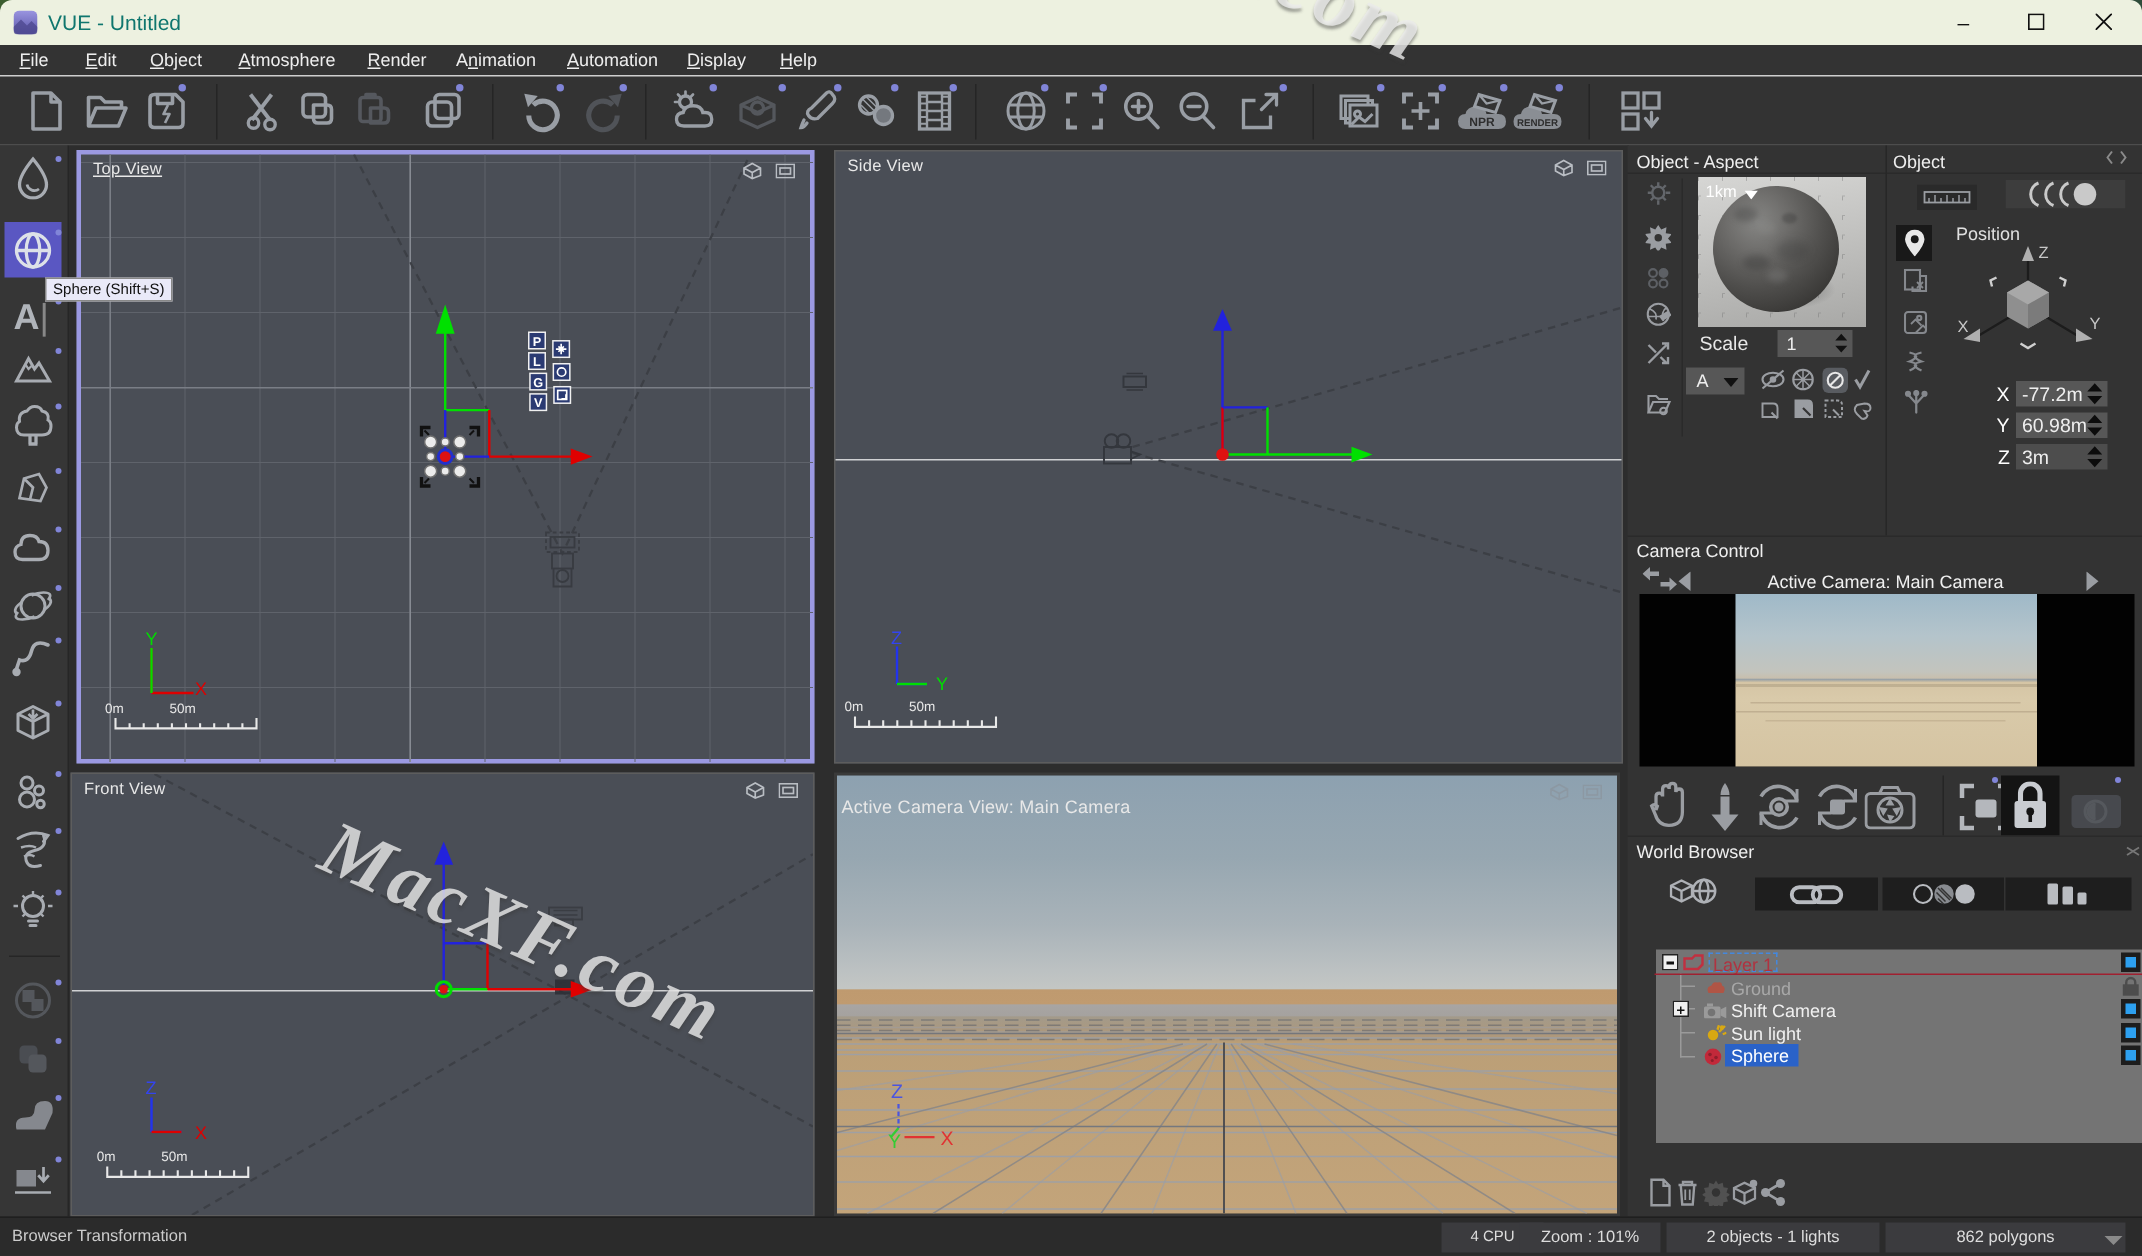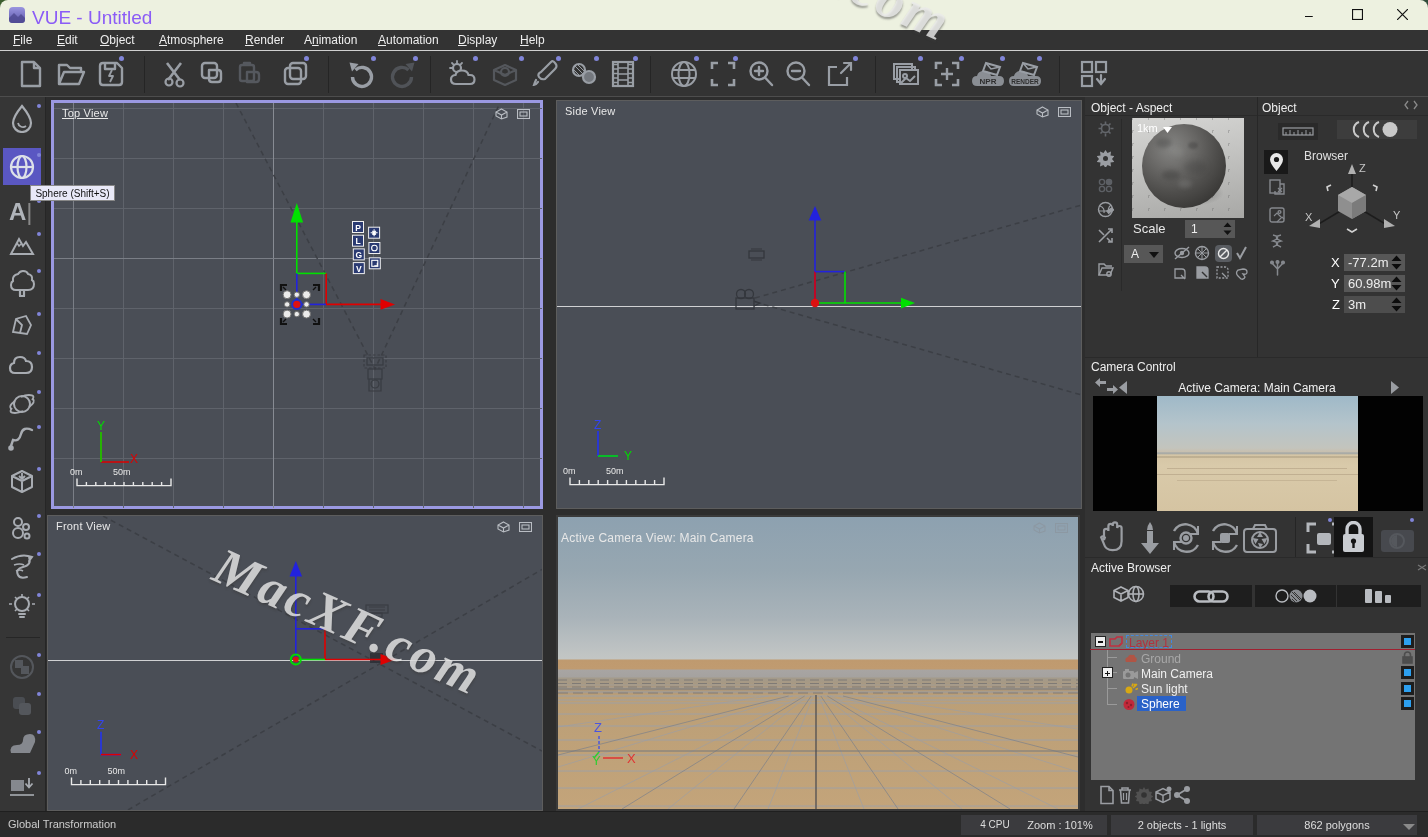--- a/index.html
+++ b/index.html
@@ -1,21 +1,21 @@
 <!DOCTYPE html>
 <html><head>
 <meta charset="utf-8">
 <style>
 *{margin:0;padding:0;box-sizing:border-box}
 html,body{width:1428px;height:837px;overflow:hidden;background:#333;font-family:"Liberation Sans",sans-serif}
 .abs{position:absolute}
 #win{position:absolute;left:0;top:0;width:1428px;height:837px}
 
 #title{position:absolute;left:0;top:0;width:1428px;height:30px;background:#edf1e0;border-radius:8px 8px 0 0}
-#title .txt{position:absolute;left:32px;top:7px;font-size:19px;color:#8b5cf6}
+#title .txt{position:absolute;left:32px;top:7px;font-size:14px;color:#0f766e}
 .winbtn{position:absolute;top:7px;font-size:14px;color:#111;line-height:16px}
 
 .greenTL{position:absolute;left:0;top:0;width:10px;height:10px;background:#3c5e2f}
 .greenTR{position:absolute;right:0;top:0;width:10px;height:10px;background:#2f4c3a}
 
 #menu{position:absolute;left:0;top:30px;width:1428px;height:21px;background:#333;border-bottom:1px solid #cfcfcf}
 #menu span{position:absolute;top:3px;font-size:12px;color:#eee}
 #menu u{text-decoration:underline}
 
 #toolbar{position:absolute;left:0;top:52px;width:1428px;height:45px;background:#333;border-bottom:1px solid #4d4d4d}
@@ -632,21 +632,21 @@
       </svg>
 <svg class="abs" style="left:184px;top:136px" width="17" height="17" fill="none" stroke="#85888d" stroke-width="1.5">
         <path d="M4 2 q9 2 0 6 q9 2 0 6 M12 2 q-9 2 0 6 q-9 2 0 6"></path>
       </svg>
 <svg class="abs" style="left:184px;top:163px" width="17" height="17" fill="none" stroke="#85888d" stroke-width="1.5">
         <path d="M8.5 15 v-6 M8.5 9 L3 3 M8.5 9 L14 3 M8.5 9 v-6" stroke-linecap="round"></path>
         <circle cx="3" cy="2.5" r="1.3" fill="#85888d"></circle>
         <circle cx="14" cy="2.5" r="1.3" fill="#85888d"></circle>
         <circle cx="8.5" cy="2" r="1.3" fill="#85888d"></circle>
       </svg>
-<div class="hdr" style="left:219px;top:52px;color:#e0e0e0">Browser</div>
+<div class="hdr" style="left:219px;top:52px;color:#e0e0e0">Position</div>
 <svg class="abs" style="left:210px;top:62px" width="115" height="78">
 <g stroke="#1c1c1c" stroke-width="1.5" fill="none">
           <path d="M57 45 L57 14 M57 45 L22 66 M57 45 L92 66"></path>
         </g>
 <path d="M53 15 L57 5 L61 15 Z" fill="#b0b0b0"></path>
 <path d="M25 60 L14 67 L25 69 Z" fill="#b0b0b0"></path>
 <path d="M89 60 L100 67 L89 69 Z" fill="#b0b0b0"></path>
 <g fill="#8f8f8f">
           <path d="M57 28 L71 36 V52 L57 60 L43 52 V36 Z"></path>
         </g>
@@ -739,21 +739,21 @@
         <rect x="10.3" y="21" width="2.4" height="6" fill="#141414"></rect>
       </svg>
 <svg class="abs" style="left:295px;top:428px" width="36" height="28" fill="none" stroke="#55585d" stroke-width="2">
         <rect x="1" y="5" width="33" height="22" rx="3" fill="#47494e" stroke="none"></rect>
         <circle cx="17" cy="16" r="7" stroke="#55585d"></circle>
         <path d="M17 11 a5 5 0 0 0 0 10" fill="#55585d"></path>
       </svg>
 <div class="dot" style="left:243px;top:421px;width:4px;height:4px"></div>
 <div class="dot" style="left:325px;top:421px;width:4px;height:4px"></div>
 <div class="hline" style="top:460px"></div>
-<div class="hdr" style="left:6px;top:464px">Active Browser</div>
+<div class="hdr" style="left:6px;top:464px">World Browser</div>
 <svg class="abs" style="left:332px;top:465px" width="10" height="10" fill="none" stroke="#777" stroke-width="1.2">
         <path d="M1 3 l8 5 M9 3 l-8 5"></path>
       </svg>
 <svg class="abs" style="left:28px;top:488px" width="58" height="22" fill="none" stroke="#aeb1b6" stroke-width="1.6">
         <path d="M8 2 L15 5.5 v7 L8 16 L1 12.5 v-7 Z M1 5.5 l7 3.5 7 -3.5 M8 9 v7"></path>
         <circle cx="23" cy="9" r="7.5"></circle>
         <ellipse cx="23" cy="9" rx="3" ry="7.5"></ellipse>
         <path d="M15.5 9 h15"></path>
       </svg>
 <div class="abs" style="left:85px;top:488px;width:82px;height:22px;background:#1e1e1e"></div>
@@ -767,21 +767,21 @@
         <circle cx="21" cy="7" r="6.5" fill="#888b90"></circle>
         <path d="M17 3 l8 8 M16 6 l6 6 M19 3 l7 7 M17 10 l4 4" stroke="#333" stroke-width="1"></path>
         <circle cx="35" cy="7" r="6.5" fill="#b9bcc1"></circle>
       </svg>
 <div class="abs" style="left:252px;top:488px;width:84px;height:22px;background:#1e1e1e"></div>
 <svg class="abs" style="left:279px;top:491px" width="30" height="16" fill="#b9bcc1">
         <rect x="1" y="1" width="7" height="14" rx="1"></rect>
         <rect x="11" y="3" width="7" height="12" rx="1"></rect>
         <rect x="21" y="7" width="6" height="8" rx="1"></rect>
       </svg>
-<div class="abs" style="left:6px;top:536px;width:324px;height:147px;background:#747474">
+<div class="abs" style="left:19px;top:536px;width:324px;height:129px;background:#747474">
 <div class="abs" style="left:16px;top:16px;width:1px;height:56px;background:#9a9a9a"></div>
 <div class="abs" style="left:16px;top:24px;width:10px;height:1px;background:#9a9a9a"></div>
 <div class="abs" style="left:16px;top:39px;width:10px;height:1px;background:#9a9a9a"></div>
 <div class="abs" style="left:16px;top:55px;width:10px;height:1px;background:#9a9a9a"></div>
 <div class="abs" style="left:16px;top:71px;width:10px;height:1px;background:#9a9a9a"></div>
 <div class="abs" style="left:4px;top:3px;width:11px;height:11px;background:#f0f0f0;border:1px solid #222">
           <div style="position:absolute;left:2px;top:4px;width:5px;height:1.5px;background:#111"></div>
         </div>
 <svg class="abs" style="left:18px;top:2px" width="15" height="13" fill="none" stroke="#c03040" stroke-width="1.6">
           <path d="M1 11 L1 4 h5 l2 -2 h5 v6 l-3 3 z"></path>
@@ -797,21 +797,21 @@
 <div class="abs" style="left:11px;top:34px;width:11px;height:11px;background:#f0f0f0;border:1px solid #222">
           <div style="position:absolute;left:2px;top:4.5px;width:5px;height:1.5px;background:#111"></div>
           <div style="position:absolute;left:3.8px;top:2.7px;width:1.5px;height:5px;background:#111"></div>
         </div>
 <svg class="abs" style="left:32px;top:35px" width="15" height="11" fill="#9a9a9a">
           <rect x="0" y="3" width="11" height="8" rx="1"></rect>
           <circle cx="5" cy="7" r="2.5" fill="#747474"></circle>
           <path d="M11 5 l4 -2 v8 l-4 -2 z"></path>
           <rect x="2" y="1" width="4" height="2"></rect>
         </svg>
-<div class="abs" style="left:50px;top:34px;color:#f0f0f0;font-size:12px">Main Camera</div>
+<div class="abs" style="left:50px;top:34px;color:#f0f0f0;font-size:12px">Shift Camera</div>
 <svg class="abs" style="left:32px;top:50px" width="15" height="12" fill="#d8a812">
           <circle cx="6" cy="7" r="3.5"></circle>
           <path d="M10 5 l4 -4 M12.5 6.5 l2.5 -1 M9 3.5 l1 -3" stroke="#d8a812" stroke-width="1.6" fill="none"></path>
           <circle cx="12" cy="2" r="1.5"></circle>
         </svg>
 <div class="abs" style="left:50px;top:49px;color:#f0f0f0;font-size:12px">Sun light</div>
 <svg class="abs" style="left:32px;top:65px" width="13" height="13">
           <circle cx="6" cy="6.5" r="5.5" fill="#c2293a"></circle>
           <circle cx="4" cy="5" r="1.2" fill="#8d1f2c"></circle>
           <circle cx="8" cy="7" r="1.2" fill="#8d1f2c"></circle>
@@ -852,21 +852,21 @@
         <circle cx="16" cy="4" r="2.5" fill="#9a9da2" stroke="none"></circle>
       </svg>
 <svg class="abs" style="left:88px;top:688px" width="20" height="20" fill="#9a9da2">
         <circle cx="4" cy="10" r="3"></circle>
         <circle cx="14" cy="4" r="3"></circle>
         <circle cx="14" cy="16" r="3"></circle>
         <path d="M4 10 L14 4 M4 10 L14 16" stroke="#9a9da2" stroke-width="1.8" fill="none"></path>
       </svg>
 </div>
 <div id="status">
-<div style="position:absolute;left:8px;top:6px;font-size:11px;color:#ccc">Global Transformation</div>
+<div style="position:absolute;left:8px;top:6px;font-size:11px;color:#ccc">Browser Transformation</div>
 <div class="sbox" style="left:961px;width:68px;font-size:10px">4 CPU</div>
 <div class="sbox" style="left:1013px;width:94px">Zoom : 101%</div>
 <div class="sbox" style="left:1111px;width:142px">2 objects - 1 lights</div>
 <div class="sbox" style="left:1257px;width:160px">862 polygons</div>
 <svg class="abs" style="left:1402px;top:11px" width="14" height="8">
         <path d="M1 1 L13 1 L7 7 Z" fill="#8a8a8a"></path>
       </svg>
 </div>
 <div id="tooltip">Sphere (Shift+S)</div>
 </div>

